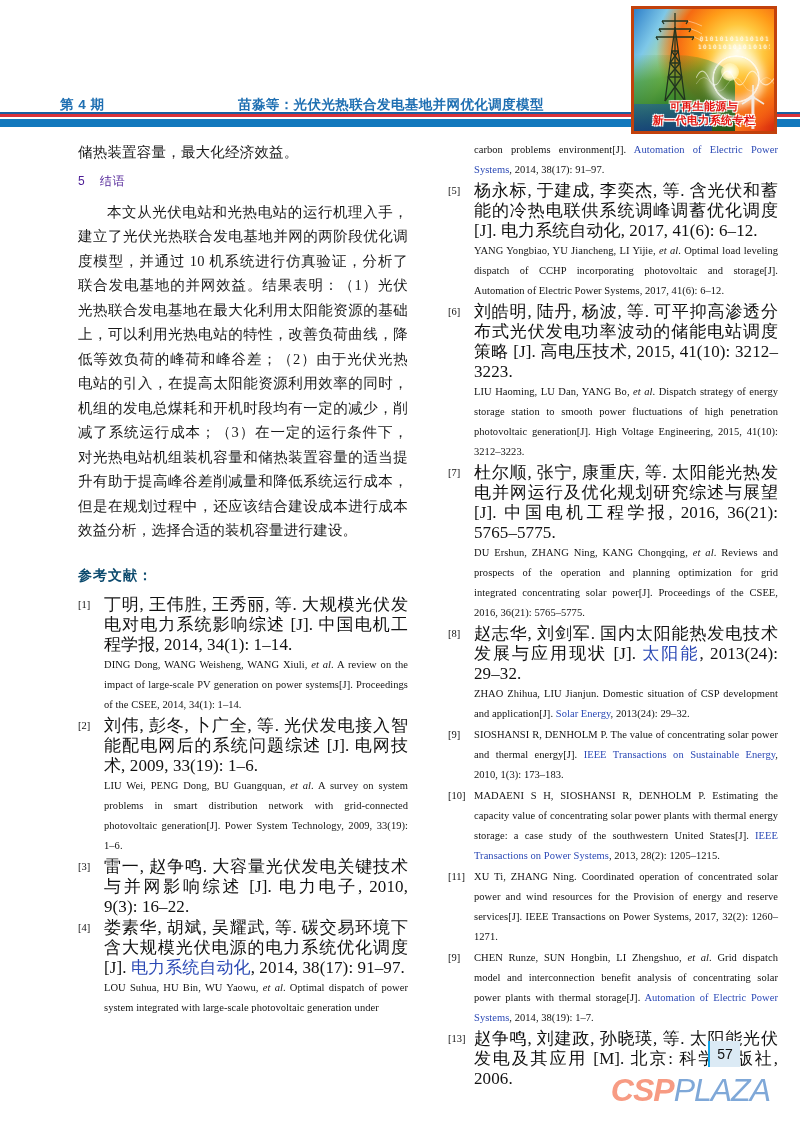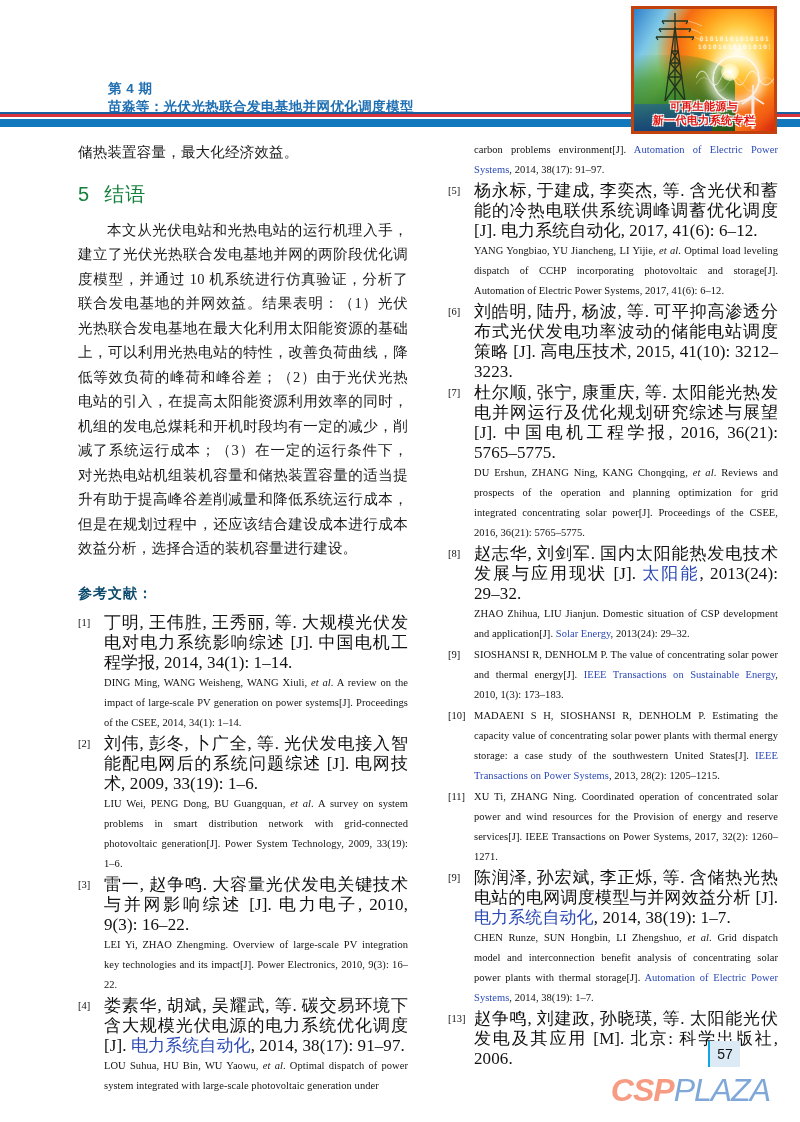--- a/index.html
+++ b/index.html
@@ -19,26 +19,25 @@
   #page-header {
     position: absolute;
     left: 0;
     top: 0;
     width: 800px;
     height: 130px;
   }
   .header-text-row {
     position: absolute;
     left: 60px;
-    top: 80px;
+    top: 96px;
     width: 600px;
     height: 22px;
     display: flex;
     align-items: baseline;
-    flex-direction: column;
   }
   .header-issue {
     font-family: "Liberation Sans", "DejaVu Sans", sans-serif;
     font-weight: bold;
     font-size: 13.5px;
     color: #1f6fb2;
     letter-spacing: 0.5px;
     width: 130px;
   }
   .header-runtitle {
@@ -214,24 +213,24 @@
     color: #1a1a1a;
     text-align: justify;
     text-justify: inter-ideograph;
     margin: 0 0 2px 0;
     letter-spacing: 0.2px;
   }
   .body-para.indent { text-indent: 2em; }
 
   .section-heading {
     font-family: "Liberation Sans", "DejaVu Sans", sans-serif;
-    font-size: 20px;
+    font-size: 12px;
     font-weight: normal;
-    color: #15803d;
-    margin: 16px 0 10px 0;
+    color: #4c1d95;
+    margin: 8px 0 10px 0;
     letter-spacing: 1px;
   }
   .section-heading .sec-num { margin-right: 14px; }
 
   .refs-heading {
     font-family: "Liberation Sans", "DejaVu Sans", sans-serif;
     font-size: 14px;
     font-weight: bold;
     color: #0c4a6e;
     margin: 24px 0 10px 0;
@@ -387,37 +386,36 @@
     </h2>
 
     <p class="body-para indent">本文从光伏电站和光热电站的运行机理入手，建立了光伏光热联合发电基地并网的两阶段优化调度模型，并通过 10 机系统进行仿真验证，分析了联合发电基地的并网效益。结果表明：（1）光伏光热联合发电基地在最大化利用太阳能资源的基础上，可以利用光热电站的特性，改善负荷曲线，降低等效负荷的峰荷和峰谷差；（2）由于光伏光热电站的引入，在提高太阳能资源利用效率的同时，机组的发电总煤耗和开机时段均有一定的减少，削减了系统运行成本；（3）在一定的运行条件下，对光热电站机组装机容量和储热装置容量的适当提升有助于提高峰谷差削减量和降低系统运行成本，但是在规划过程中，还应该结合建设成本进行成本效益分析，选择合适的装机容量进行建设。</p>
 
     <h3 class="refs-heading">参考文献：</h3>
 
     <div class="ref-item">
       <span class="ref-num">[1]</span>
       <div class="ref-body">
         <p class="ref-cn"><span>丁明, 王伟胜, 王秀丽, 等. 大规模光伏发电对电力系统影响综述 [J]. 中国电机工程学报, 2014, 34(1): 1–14.</span></p>
-        <p class="ref-en"><span>DING Ming, WANG Weisheng, WANG Xiuli, </span><span class="ital">et al</span><span>. A review on the impact of large-scale PV generation on power systems[J]. Proceedings of the CSEE, 2014, 34(1): 1–14.</span></p>
+        <p class="ref-en"><span>DING Dong, WANG Weisheng, WANG Xiuli, </span><span class="ital">et al</span><span>. A review on the impact of large-scale PV generation on power systems[J]. Proceedings of the CSEE, 2014, 34(1): 1–14.</span></p>
       </div>
     </div>
 
     <div class="ref-item">
       <span class="ref-num">[2]</span>
       <div class="ref-body">
         <p class="ref-cn"><span>刘伟, 彭冬, 卜广全, 等. 光伏发电接入智能配电网后的系统问题综述 [J]. 电网技术, 2009, 33(19): 1–6.</span></p>
         <p class="ref-en"><span>LIU Wei, PENG Dong, BU Guangquan, </span><span class="ital">et al</span><span>. A survey on system problems in smart distribution network with grid-connected photovoltaic generation[J]. Power System Technology, 2009, 33(19): 1–6.</span></p>
       </div>
     </div>
 
     <div class="ref-item">
       <span class="ref-num">[3]</span>
       <div class="ref-body">
         <p class="ref-cn"><span>雷一, 赵争鸣. 大容量光伏发电关键技术与并网影响综述 [J]. 电力电子, 2010, 9(3): 16–22.</span></p>
-        <p class="ref-en"><span>LEI Yi, ZHAO Zhengming. Overview of large-scale PV integration key technologies and its impact[J]. Power Electronics, 2010, 9(3): 16–22.</span></p>
       </div>
     </div>
 
     <div class="ref-item">
       <span class="ref-num">[4]</span>
       <div class="ref-body">
         <p class="ref-cn"><span>娄素华, 胡斌, 吴耀武, 等. 碳交易环境下含大规模光伏电源的电力系统优化调度 [J]. </span><span class="jlink">电力系统自动化</span><span>, 2014, 38(17): 91–97.</span></p>
         <p class="ref-en"><span>LOU Suhua, HU Bin, WU Yaowu, </span><span class="ital">et al</span><span>. Optimal dispatch of power system integrated with large-scale photovoltaic generation under</span></p>
       </div>
     </div>
@@ -438,20 +436,21 @@
       <div class="ref-body">
         <p class="ref-cn"><span>杨永标, 于建成, 李奕杰, 等. 含光伏和蓄能的冷热电联供系统调峰调蓄优化调度 [J]. 电力系统自动化, 2017, 41(6): 6–12.</span></p>
         <p class="ref-en"><span>YANG Yongbiao, YU Jiancheng, LI Yijie, </span><span class="ital">et al</span><span>. Optimal load leveling dispatch of CCHP incorporating photovoltaic and storage[J]. Automation of Electric Power Systems, 2017, 41(6): 6–12.</span></p>
       </div>
     </div>
 
     <div class="ref-item">
       <span class="ref-num">[6]</span>
       <div class="ref-body">
         <p class="ref-cn"><span>刘皓明, 陆丹, 杨波, 等. 可平抑高渗透分布式光伏发电功率波动的储能电站调度策略 [J]. 高电压技术, 2015, 41(10): 3212–3223.</span></p>
+        <p class="ref-en"><span>LIU Haoming, LU Dan, YANG Bo, </span><span class="ital">et al</span><span>. Dispatch strategy of energy storage station to smooth power fluctuations of high penetration photovoltaic generation[J]. High Voltage Engineering, 2015, 41(10): 3212–3223.</span></p>
       </div>
     </div>
 
     <div class="ref-item">
       <span class="ref-num">[7]</span>
       <div class="ref-body">
         <p class="ref-cn"><span>杜尔顺, 张宁, 康重庆, 等. 太阳能光热发电并网运行及优化规划研究综述与展望 [J]. 中国电机工程学报, 2016, 36(21): 5765–5775.</span></p>
         <p class="ref-en"><span>DU Ershun, ZHANG Ning, KANG Chongqing, </span><span class="ital">et al</span><span>. Reviews and prospects of the operation and planning optimization for grid integrated concentrating solar power[J]. Proceedings of the CSEE, 2016, 36(21): 5765–5775.</span></p>
       </div>
     </div>
@@ -481,21 +480,20 @@
     <div class="ref-item">
       <span class="ref-num wide">[11]</span>
       <div class="ref-body">
         <p class="ref-en"><span>XU Ti, ZHANG Ning. Coordinated operation of concentrated solar power and wind resources for the Provision of energy and reserve services[J]. IEEE Transactions on Power Systems, 2017, 32(2): 1260–1271.</span></p>
       </div>
     </div>
 
     <div class="ref-item">
       <span class="ref-num wide">[9]</span>
       <div class="ref-body">
-        <p class="ref-cn"><span>陈润泽, 孙宏斌, 李正烁, 等. 含储热光热电站的电网调度模型与并网效益分析 [J]. </span><span class="jlink">电力系统自动化</span><span>, 2014, 38(19): 1–7.</span></p>
         <p class="ref-en"><span>CHEN Runze, SUN Hongbin, LI Zhengshuo, </span><span class="ital">et al</span><span>. Grid dispatch model and interconnection benefit analysis of concentrating solar power plants with thermal storage[J]. </span><span class="jlink">Automation of Electric Power Systems</span><span>, 2014, 38(19): 1–7.</span></p>
       </div>
     </div>
 
     <div class="ref-item">
       <span class="ref-num wide">[13]</span>
       <div class="ref-body">
         <p class="ref-cn"><span>赵争鸣, 刘建政, 孙晓瑛, 等. 太阳能光伏发电及其应用 [M]. 北京: 科学出版社, 2006.</span></p>
       </div>
     </div>

